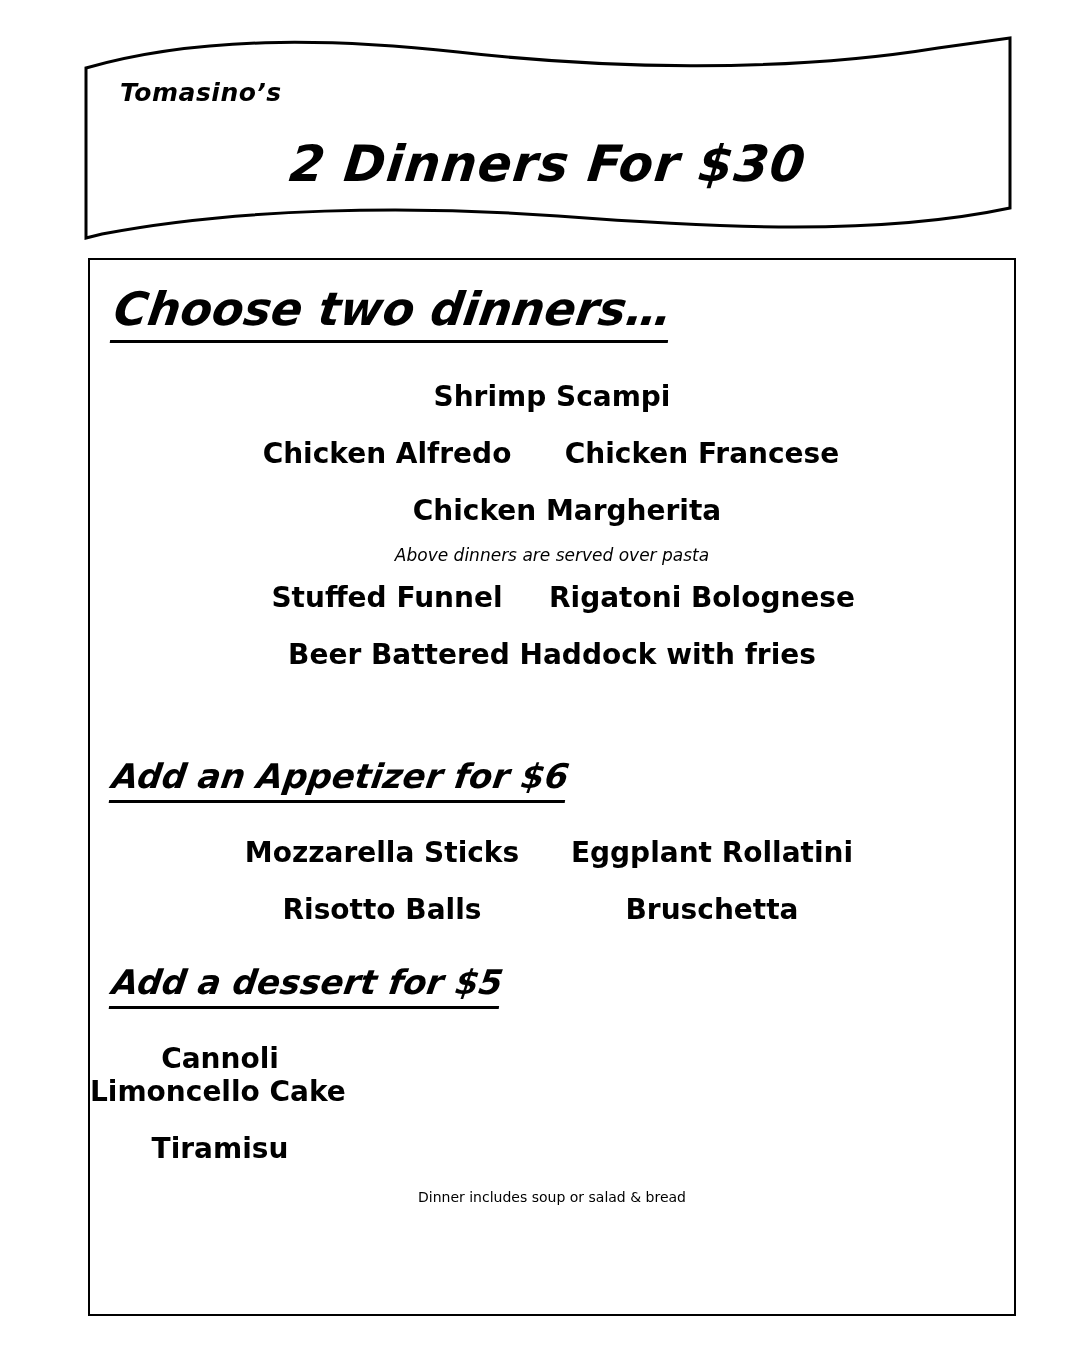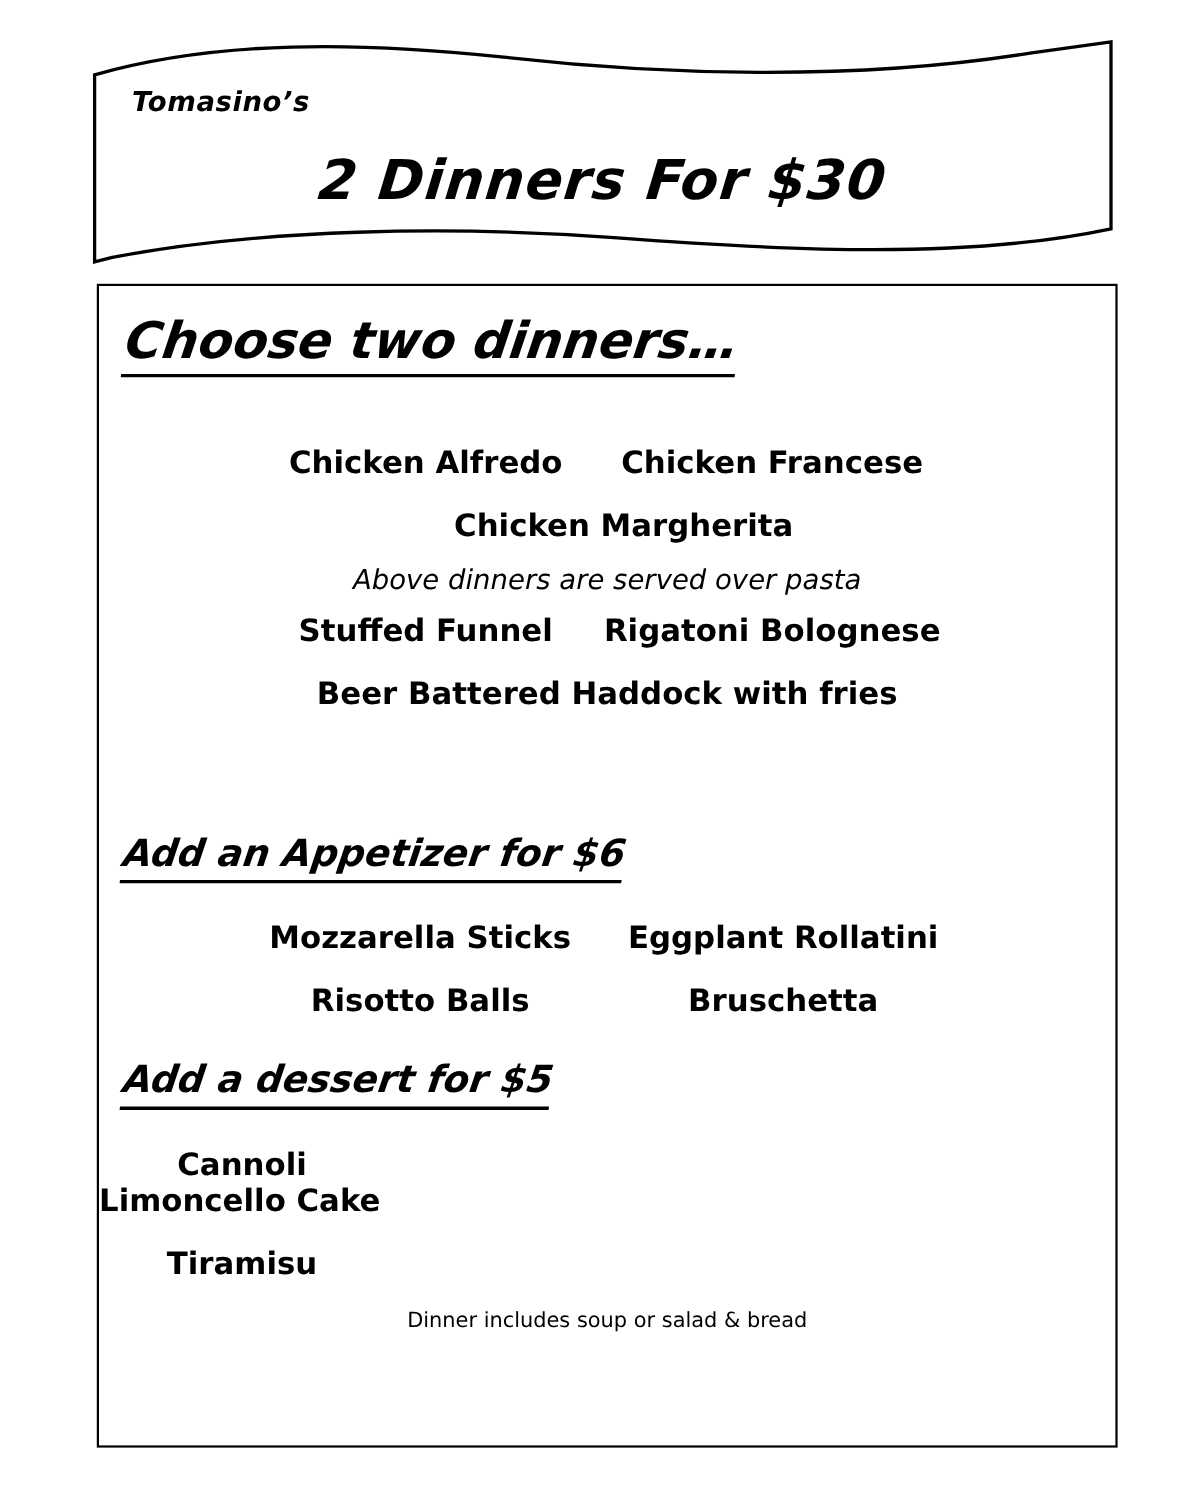--- a/index.html
+++ b/index.html
@@ -121,27 +121,27 @@
   }
   .cell {
     text-align: center;
     white-space: nowrap;
   }
   .note {
     text-align: center;
     font-family: "DejaVu Sans", sans-serif;
     font-style: italic;
     font-weight: normal;
-    font-size: 25px;
+    font-size: 17px;
   }
   .footnote {
     text-align: center;
     font-family: "DejaVu Sans", sans-serif;
     font-weight: normal;
-    font-size: 19px;
+    font-size: 14px;
   }
 
   
   #dinners-rows { top: 120px; }
   #dinners-rows .row { margin-bottom: 24px; }
   #dinners-rows .cell.left  { width: 300px; text-align: center; }
   #dinners-rows .cell.right { width: 330px; text-align: center; }
   #dinners-rows .row.single { margin-bottom: 18px; padding-left: 30px; }
   #dinners-rows .note { margin: 8px 0 16px 0; }
   #dinners-rows .row.pasta .cell.left  { width: 300px; }
@@ -179,20 +179,21 @@
   </div>
 
   <div class="body-box">
 
     <div class="section-head" id="head-dinners">
       <span class="ul">Choose two dinners…</span>
     </div>
 
     <div class="rows" id="dinners-rows">
       <div class="row">
+        <span class="cell right">Shrimp Scampi</span>
       </div>
       <div class="row">
         <span class="cell left">Chicken Alfredo</span>
         <span class="cell right">Chicken  Francese</span>
       </div>
       <div class="row single">
         <span class="cell">Chicken Margherita</span>
       </div>
       <div class="note">Above dinners are served over pasta</div>
       <div class="row pasta">

